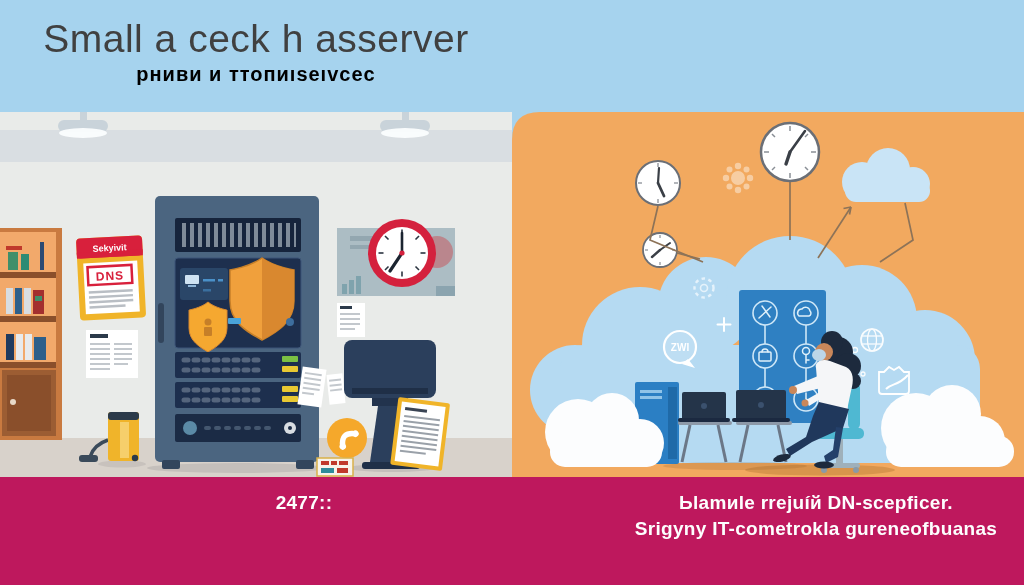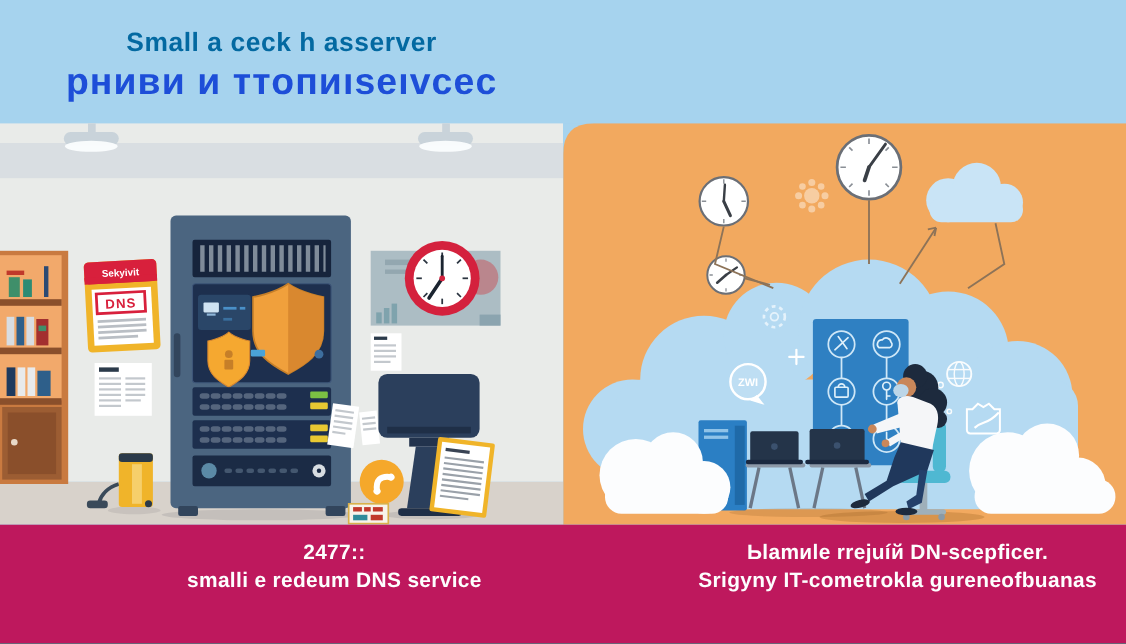--- a/index.html
+++ b/index.html
@@ -3,22 +3,22 @@
 <meta charset="utf-8">
 <style>
   html,body{margin:0;padding:0;background:#222;}
   .stage{
     position:relative;width:1024px;height:585px;overflow:hidden;
     font-family:"Liberation Sans",sans-serif;background:#a6d3ee;
   }
   
   .header-band{position:absolute;left:0;top:0;width:1024px;height:112px;background:#a6d3ee;display:flex;}
   .title-block{width:512px;text-align:center;padding-top:22px;box-sizing:border-box;}
-  .title-line1{font-size:24px;font-weight:bold;color:#0369a1;letter-spacing:.5px;line-height:34px;}
-  .title-line2{font-size:34px;font-weight:bold;color:#1d4ed8;letter-spacing:1px;line-height:32px;margin-top:2px;}
+  .title-line1{font-size:39px;font-weight:normal;color:#404040;letter-spacing:.5px;line-height:34px;}
+  .title-line2{font-size:20px;font-weight:bold;color:#000000;letter-spacing:1px;line-height:32px;margin-top:2px;}
   
   .scene-svg{position:absolute;top:112px;width:512px;height:365px;display:block;}
   #scene-left{left:0;}
   #scene-right{left:512px;}
   
   .footer-band{position:absolute;left:0;top:477px;width:1024px;height:108px;background:#be185d;display:flex;padding-left:48px;}
   .caption-block{width:512px;text-align:center;padding-top:13px;box-sizing:border-box;}
   .caption-line{font-size:19px;font-weight:bold;color:#fdfefe;line-height:26px;letter-spacing:.3px;}
 </style>
 </head>
@@ -472,21 +472,20 @@
       <circle cx="916" cy="428" r="35"></circle>
         <circle cx="952" cy="414" r="29"></circle>
         <circle cx="980" cy="441" r="25"></circle>
       <rect x="886" y="436" width="128" height="31" rx="15"></rect>
     </g>
   </svg>
 
   <div class="footer-band">
     <div class="caption-block">
       <div class="caption-line">2477::</div>
-      <div class="caption-line">smalli e redeum DNS service</div>
     </div>
     <div class="caption-block">
       <div class="caption-line">Ьlamиle rrejuíй DN-scepficer.</div>
       <div class="caption-line">Srigyny IT-cometrokla gureneofbuanas</div>
     </div>
   </div>
 
 </div>
 
 </body></html>

